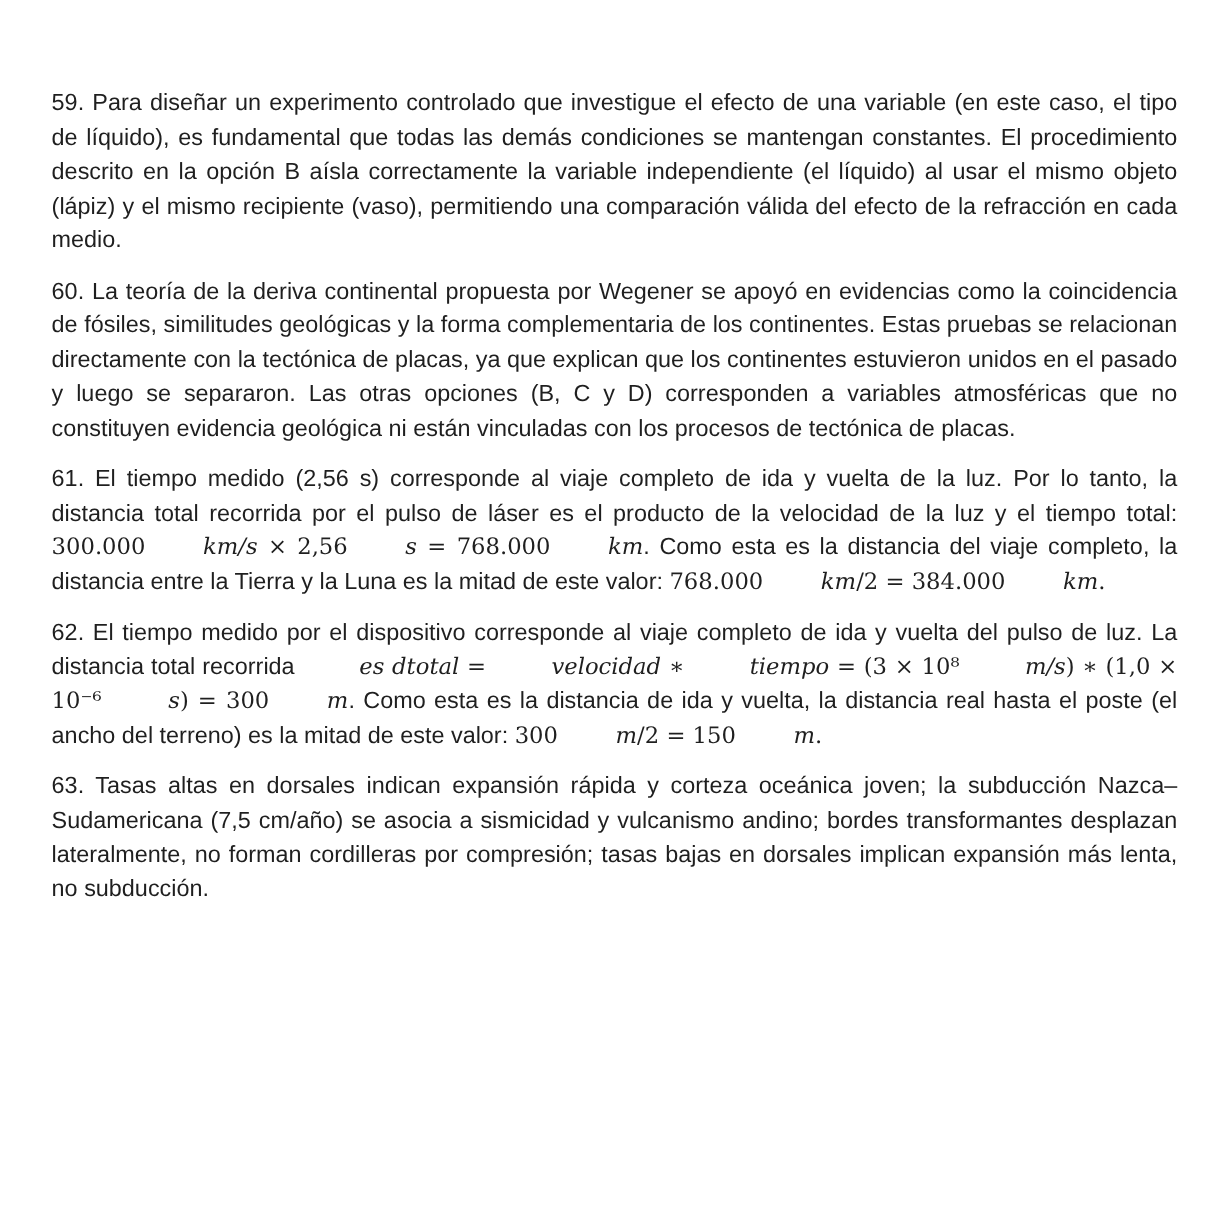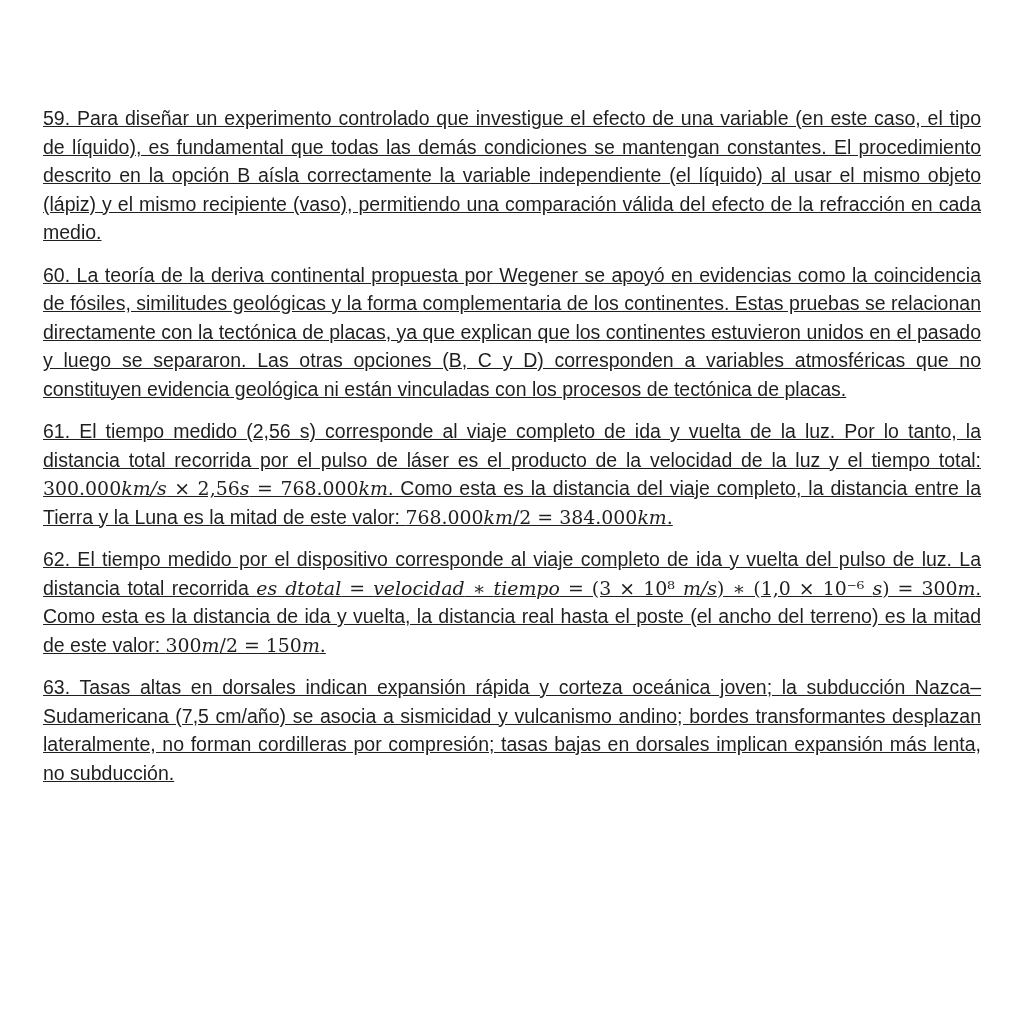--- a/index.html
+++ b/index.html
@@ -10,38 +10,38 @@
   body {
     width: 1024px;
     height: 1024px;
     position: relative;
     font-family: "Liberation Sans", sans-serif;
     color: #1f1f1f;
     overflow: hidden;
   }
   .page {
     position: absolute;
-    top: 104px;
+    top: 72px;
     left: 43px;
     width: 938px;
-    text-decoration: underline;
   }
   p.para {
     margin: 0 0 14px 0;
     font-size: 19.5px;
     line-height: 28.5px;
     text-align: justify;
     text-justify: inter-word;
   }
   .math {
     font-family: "DejaVu Serif", serif;
     font-size: 0.97em;
   }
   .math.it {
     font-style: italic;
+    padding-left: 48px;
   }
 </style>
 </head>
 <body>
 
 <main class="page">
     <p class="para"><span class="run-text">59. Para diseñar un experimento controlado que investigue el efecto de una variable (en este caso, el tipo de líquido), es fundamental que todas las demás condiciones se mantengan constantes. El procedimiento descrito en la opción B aísla correctamente la variable independiente (el líquido) al usar el mismo objeto (lápiz) y el mismo recipiente (vaso), permitiendo una comparación válida del efecto de la refracción en cada medio.</span></p>
     <p class="para"><span class="run-text">60. La teoría de la deriva continental propuesta por Wegener se apoyó en evidencias como la coincidencia de fósiles, similitudes geológicas y la forma complementaria de los continentes. Estas pruebas se relacionan directamente con la tectónica de placas, ya que explican que los continentes estuvieron unidos en el pasado y luego se separaron. Las otras opciones (B, C y D) corresponden a variables atmosféricas que no constituyen evidencia geológica ni están vinculadas con los procesos de tectónica de placas.</span></p>
     <p class="para"><span class="run-text">61. El tiempo medido (2,56 s) corresponde al viaje completo de ida y vuelta de la luz. Por lo tanto, la distancia total recorrida por el pulso de láser es el producto de la velocidad de la luz y el tiempo total: </span><span class="math up">300.000</span><span class="math it">km/s</span><span class="math up"> × 2,56</span><span class="math it">s</span><span class="math up"> = 768.000</span><span class="math it">km</span><span class="run-text">. Como esta es la distancia del viaje completo, la distancia entre la Tierra y la Luna es la mitad de este valor: </span><span class="math up">768.000</span><span class="math it">km</span><span class="math up">/2 = 384.000</span><span class="math it">km</span><span class="math up">.</span></p>
     <p class="para"><span class="run-text">62. El tiempo medido por el dispositivo corresponde al viaje completo de ida y vuelta del pulso de luz. La distancia total recorrida </span><span class="math it">es dtotal</span><span class="math up"> = </span><span class="math it">velocidad</span><span class="math up"> ∗ </span><span class="math it">tiempo</span><span class="math up"> = (3 × 10⁸ </span><span class="math it">m/s</span><span class="math up">) ∗ (1,0 × 10⁻⁶ </span><span class="math it">s</span><span class="math up">) = 300</span><span class="math it">m</span><span class="run-text">. Como esta es la distancia de ida y vuelta, la distancia real hasta el poste (el ancho del terreno) es la mitad de este valor: </span><span class="math up">300</span><span class="math it">m</span><span class="math up">/2 = 150</span><span class="math it">m</span><span class="math up">.</span></p>

